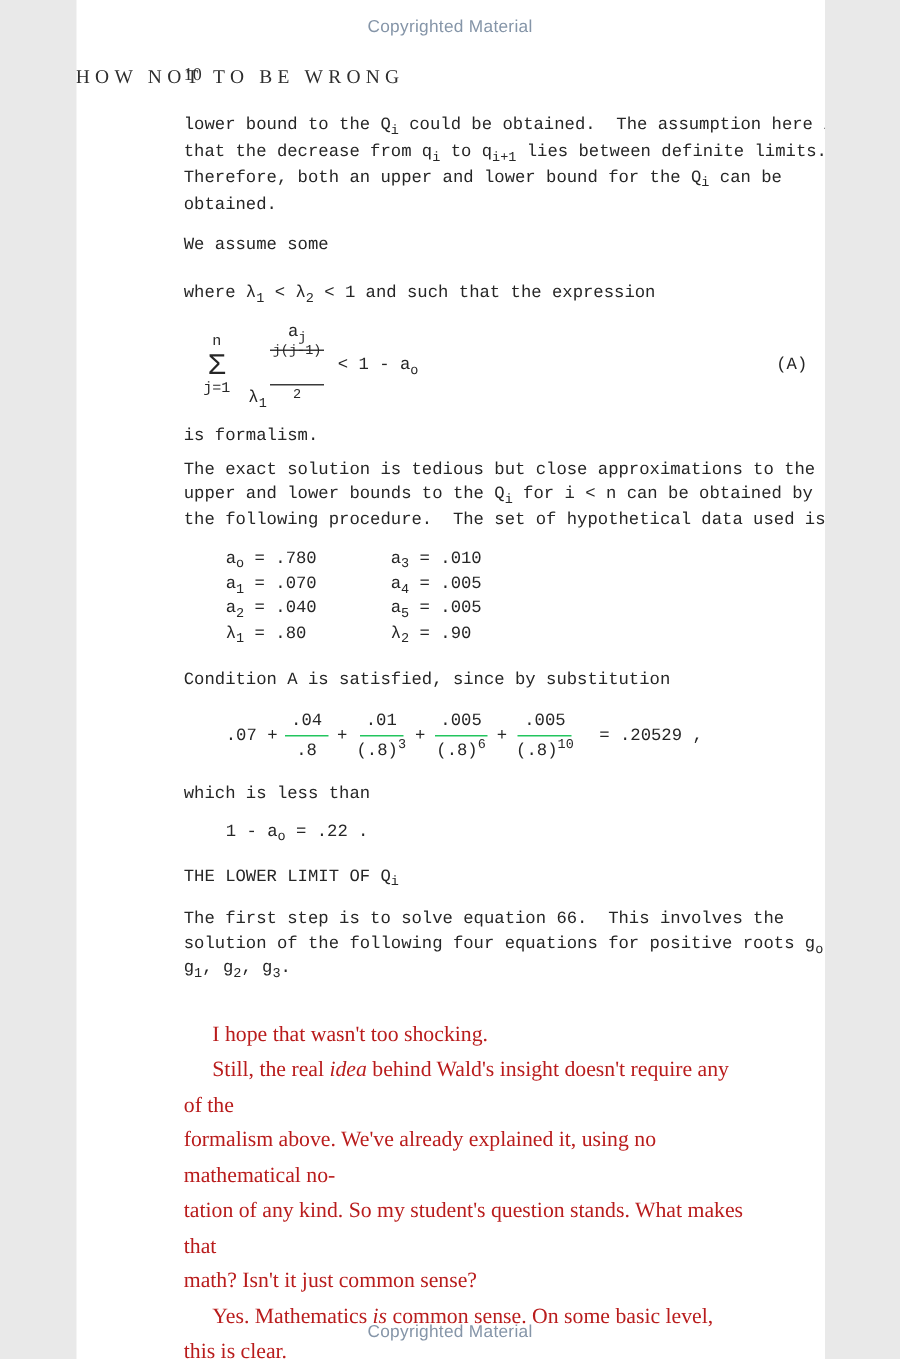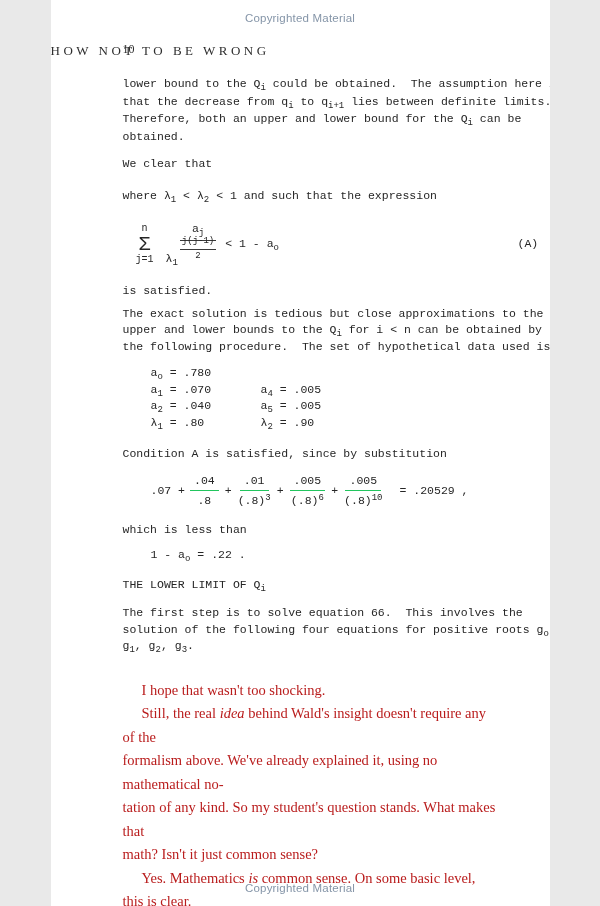--- a/index.html
+++ b/index.html
@@ -46,21 +46,21 @@
     margin-top:14px; margin-left:13px; height:52px;
   }
   .sum { display:inline-flex; flex-direction:column; align-items:center;
          font-size:10px; line-height:12px; }
   .sum-sig { font-size:20px; line-height:19px; }
   .frac-main { display:inline-flex; flex-direction:column; align-items:flex-end; margin-left:12px; }
   .frac-main .num { padding:0 12px 2px; border-bottom:1px solid #3a3a3a; }
   .frac-main .den { padding-top:2px; display:inline-flex; align-items:flex-end; }
   .expfrac { display:inline-flex; flex-direction:column; align-items:center;
              font-size:9px; line-height:10px; transform:translateY(-7px); margin-left:2px; }
-  .efn { border-bottom:1px solid #3a3a3a; padding:0 2px 3px; }
+  .efn { border-bottom:1px solid #3a3a3a; padding:0 2px 17px; }
   .efd { padding-top:1px; }
   .eqA-rhs { margin-left:9px; }
   .eqA-label { position:absolute; left:382px; }
 
   .data-table { margin:10px 0 0 28px; }
   .dt-row { display:grid; grid-template-columns:110px auto; line-height:16.5px; }
 
   .eq-subst { display:flex; align-items:center; margin-top:10px; margin-left:28px; height:36px; }
   .frac { display:inline-flex; flex-direction:column; align-items:center; margin:0 5px; }
   .frac .fnum { padding:0 4px 1px; border-bottom:1px solid #22c55e; }
@@ -87,21 +87,21 @@
     <span class="running-title">HOW NOT TO BE WRONG</span>
   </div>
 
   <div class="typed">
 
     <p>lower bound to the Q<sub>i</sub> could be obtained.  The assumption here is
 that the decrease from q<sub>i</sub> to q<sub>i+1</sub> lies between definite limits.
 Therefore, both an upper and lower bound for the Q<sub>i</sub> can be
 obtained.</p>
 
-    <p class="mt10">We clear that</p>
+    <p class="mt10">We assume some</p>
 
 
     <p class="mt14">where λ<sub>1</sub> &lt; λ<sub>2</sub> &lt; 1 and such that the expression</p>
 
     <div class="eqA">
       <span class="sum">
         <span class="sum-top">n</span>
         <span class="sum-sig">Σ</span>
         <span class="sum-bot">j=1</span>
       </span>
@@ -112,29 +112,30 @@
           <span class="expfrac">
             <span class="efn">j(j-1)</span>
             <span class="efd">2</span>
           </span>
         </span>
       </span>
       <span class="eqA-rhs">&lt; 1 - a<sub>o</sub></span>
       <span class="eqA-label">(A)</span>
     </div>
 
-    <p class="mt12">is satisfied.</p>
+    <p class="mt12">is formalism.</p>
 
     <p class="mt6" style="line-height:16.5px;">The exact solution is tedious but close approximations to the
 upper and lower bounds to the Q<sub>i</sub> for i &lt; n can be obtained by
 the following procedure.  The set of hypothetical data used is</p>
 
     <div class="data-table">
       <div class="dt-row">
         <span class="dt-cell">a<sub>o</sub> = .780</span>
+        <span class="dt-cell">a<sub>3</sub> = .010</span>
       </div>
       <div class="dt-row">
         <span class="dt-cell">a<sub>1</sub> = .070</span>
         <span class="dt-cell">a<sub>4</sub> = .005</span>
       </div>
       <div class="dt-row">
         <span class="dt-cell">a<sub>2</sub> = .040</span>
         <span class="dt-cell">a<sub>5</sub> = .005</span>
       </div>
       <div class="dt-row">

